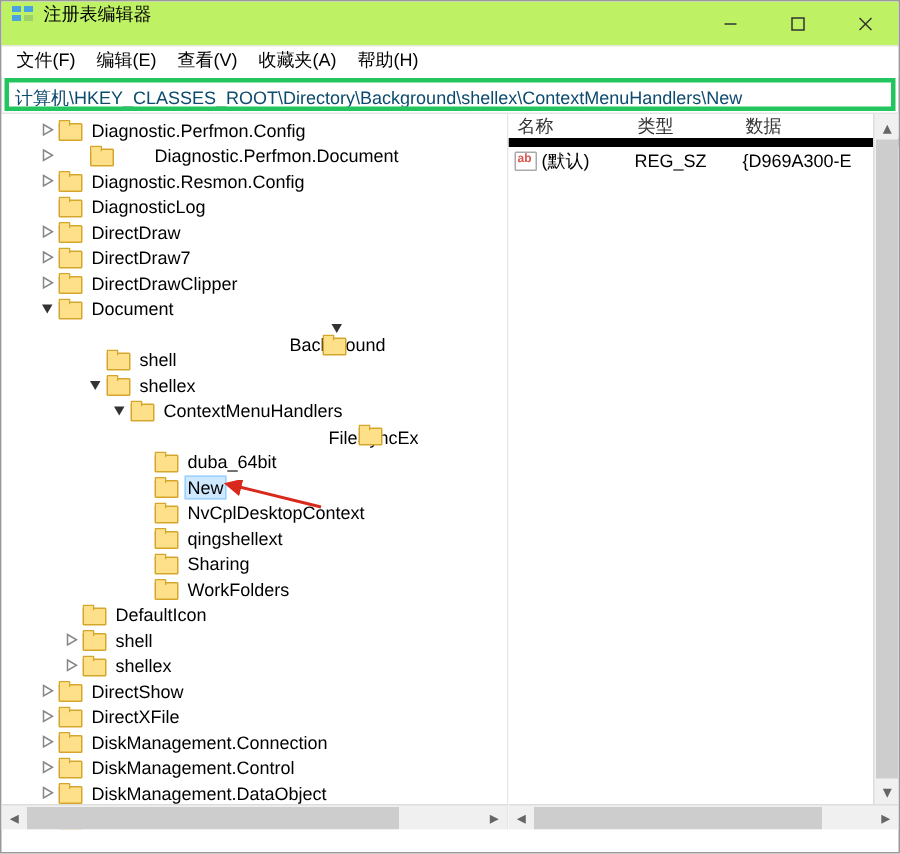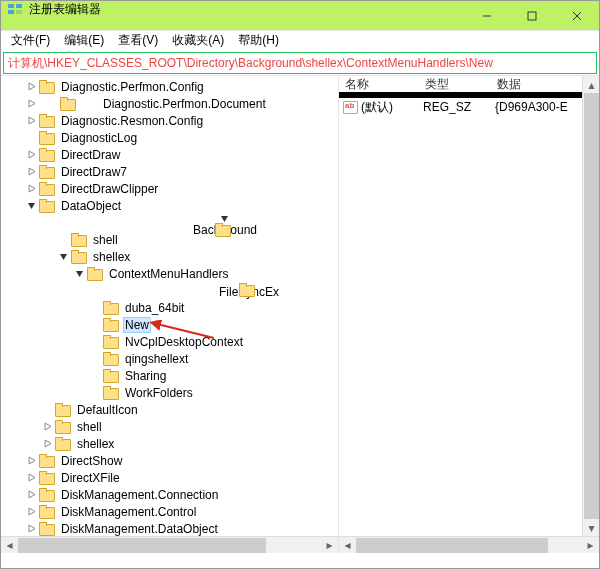--- a/index.html
+++ b/index.html
@@ -4,21 +4,21 @@
 <style>
 * { box-sizing: border-box; margin: 0; padding: 0; font-family: "Microsoft YaHei", "Segoe UI", sans-serif; font-size: 12px; }
 body { background: #fff; width: 600px; height: 569px; overflow: hidden; border: 1px solid #999; position: relative; }
 .titlebar { height: 30px; display: flex; align-items: flex-start; padding-left: 6px; background: #bef264; border-bottom: 1px solid #e5e5e5; }
 .titlebar .app-icon { width: 16px; height: 16px; margin-right: 6px; }
 .titlebar .title { flex: 1; color: #000; }
 .win-controls { display: flex; }
 .win-btn { width: 45px; height: 29px; display: flex; align-items: center; justify-content: center; color: #333; }
 .menubar { height: 20px; display: flex; align-items: flex-start; padding: 0 4px; gap: 2px; background: #fff; }
 .menubar .menu-item { padding: 1px 6px; color: #000; }
-.addressbar { height: 22px; border: 1px solid #22c55e; margin: 1px 2px; padding: 2px 4px; background: #fff; color: #ef4444; white-space: nowrap; overflow: hidden; }
+.addressbar { height: 22px; border: 3px solid #22c55e; margin: 1px 2px; padding: 2px 4px; background: #fff; color: #0c4a6e; white-space: nowrap; overflow: hidden; }
 .content { display: flex; height: 478px; border-top: 1px solid #e5e5e5; }
 .left-pane { width: 338px; border-right: 1px solid #e5e5e5; position: relative; overflow: hidden; background: #fff; }
 .right-pane { flex: 1; position: relative; overflow: hidden; background: #fff; }
 .tree { position: absolute; left: 8px; top: 2px; width: 400px; }
 .tree-row { display: flex; align-items: center; height: 17px; white-space: nowrap; }
 .tree-row.selected .label { background: #cde8ff; border: 1px solid #99d1ff; padding: 0 1px; }
 .chev { width: 12px; height: 12px; display: inline-flex; align-items: center; justify-content: center; color: #666; margin-right: 2px; cursor: pointer; }
 .chev.blank { visibility: hidden; }
 .folder-icon { width: 16px; height: 14px; margin-right: 4px; position: relative; }
 .folder-icon::before { content: ""; position: absolute; left: 0; top: 2px; width: 14px; height: 10px; background: #ffe08a; border: 1px solid #d4a72c; border-radius: 1px; }
@@ -149,21 +149,21 @@
           <span class="folder-icon"></span>
           <span class="label">DirectDrawClipper</span>
         </div>
         <div class="tree-row" style="padding-left: 16px;">
           <span class="chev">
             <svg width="9" height="9">
               <path d="M1 2 L8 2 L4.5 8 Z" fill="#333"></path>
             </svg>
           </span>
           <span class="folder-icon"></span>
-          <span class="label">DataObject</span>
+          <span class="label">Document</span>
         </div>
         <div class="tree-row" style="padding-left: 32px; flex-direction: column;">
           <span class="chev">
             <svg width="9" height="9">
               <path d="M1 2 L8 2 L4.5 8 Z" fill="#333"></path>
             </svg>
           </span>
           <span class="folder-icon"></span>
           <span class="label">Background</span>
         </div>

